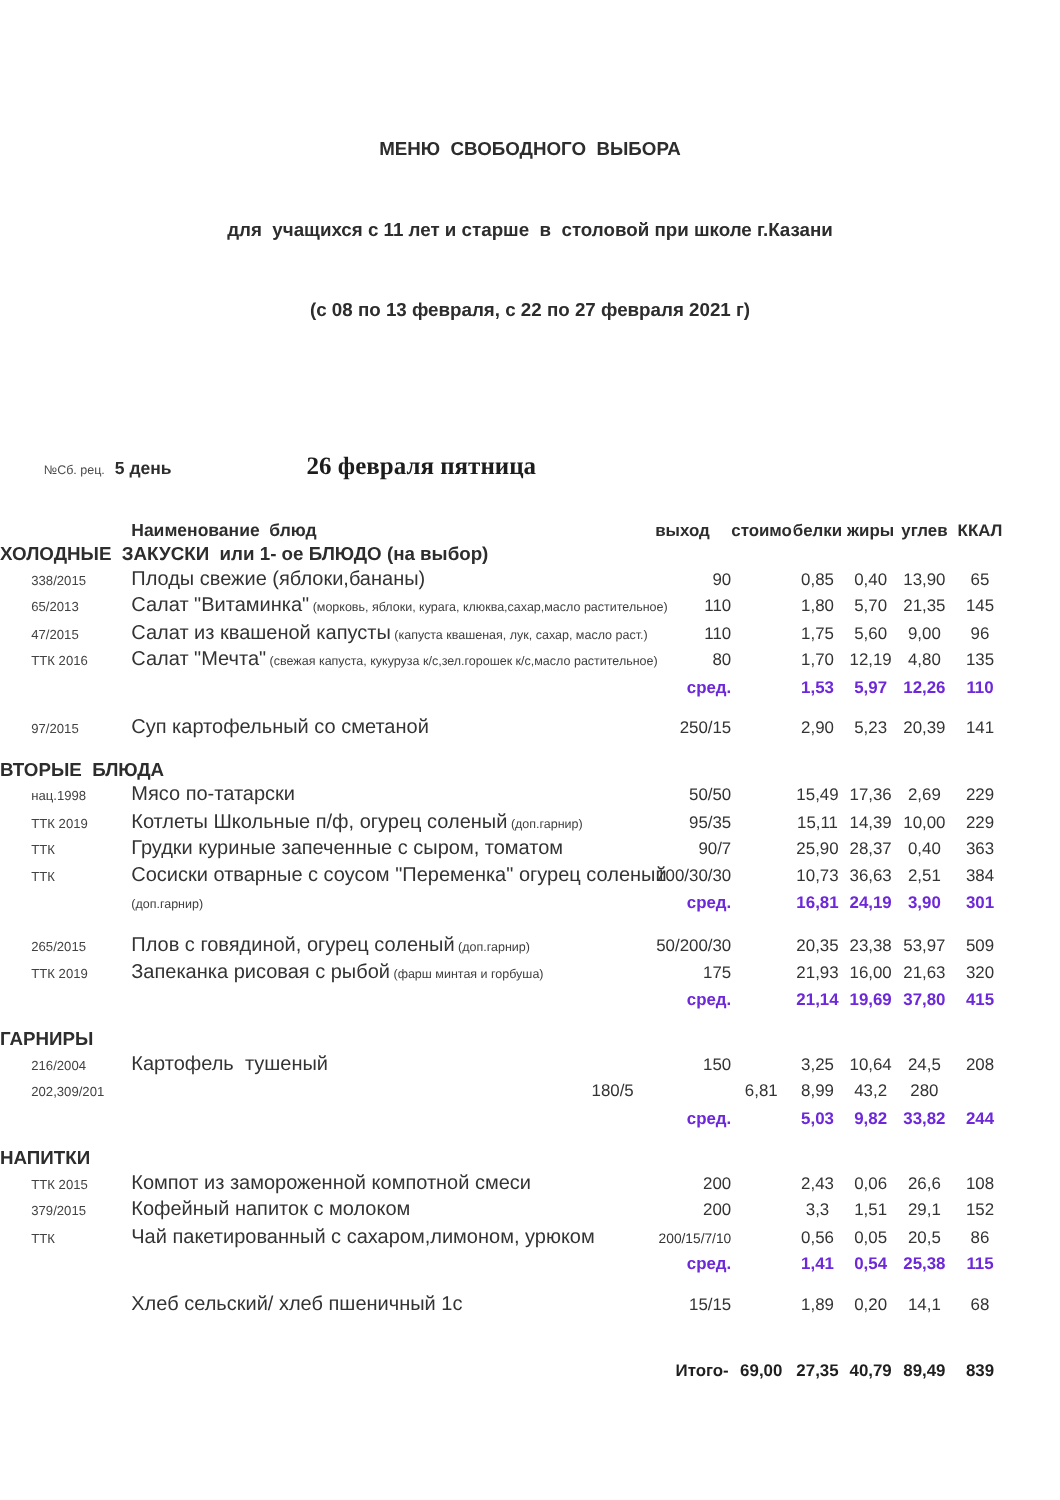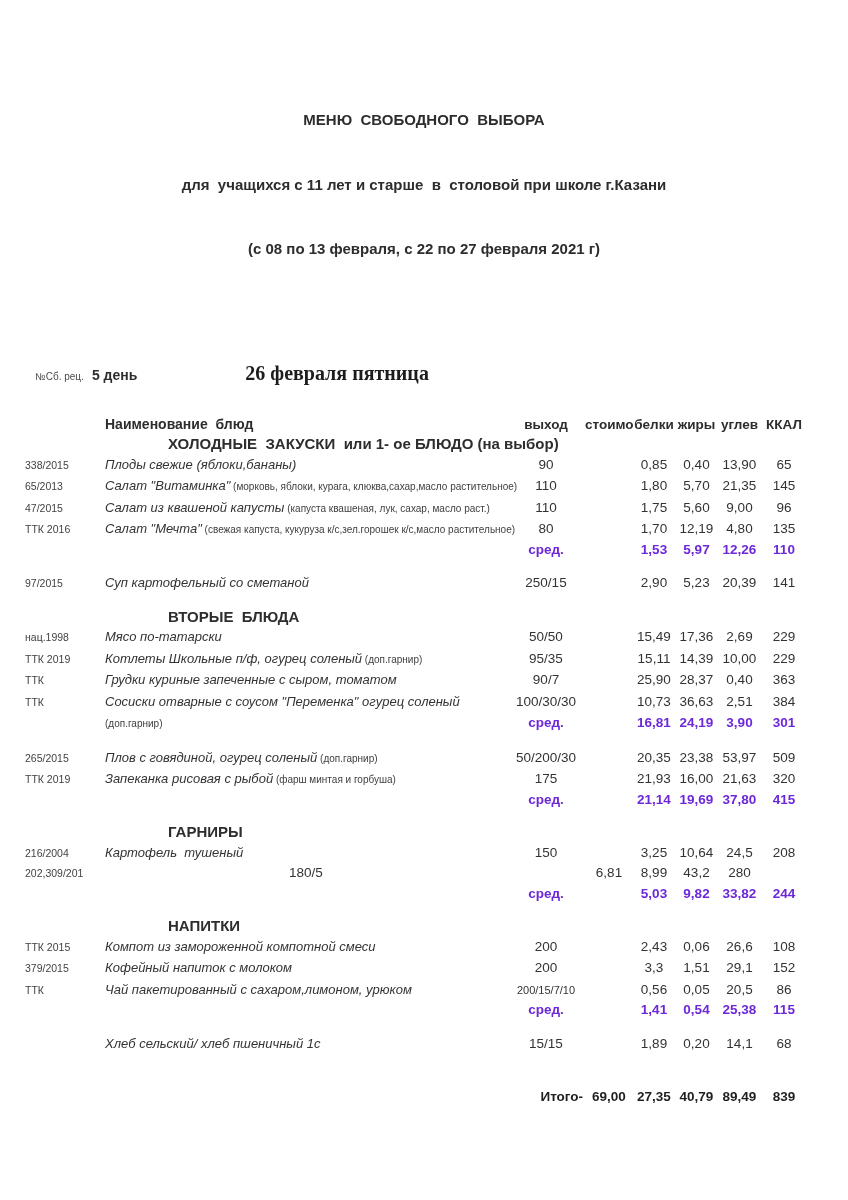--- a/index.html
+++ b/index.html
@@ -46,32 +46,30 @@
     font-size:14px;
     line-height:19.5px;
     color:#2d2d2d;
   }
   .th{white-space:pre;}
   .thead .c-out,.thead .c-num{text-align:center;}
   .section-title{
     font-weight:bold;
     font-size:15px;
     line-height:19.5px;
-    padding-left:152px;
     color:#2d2d2d;
     white-space:pre;
-    margin-left:16px;
   }
   .row{line-height:19.5px;}
   .row.bold .c-out,.row.bold .c-num{font-weight:bold;color:#6d28d9;}
   .c-code{font-size:10.5px;color:#424242;white-space:nowrap;}
   .c-name{white-space:pre;padding-right:4px;}
-  .nm{font-size:13px;font-style:italic;}
+  .nm{font-size:16px;}
   .nt{font-size:10px;color:#3e3e3e;}
-  .c-out{text-align:center;font-size:13.5px;}
+  .c-out{text-align:right;font-size:13.5px;}
   .c-out.small-out{font-size:11px;}
   .c-num{text-align:center;font-size:13.5px;}
   .gap{height:13px;}
   .total-row{
     margin-top:34px;
     font-weight:bold;
     font-size:14.5px;
     color:#1f1f1f;
     line-height:20px;
   }

